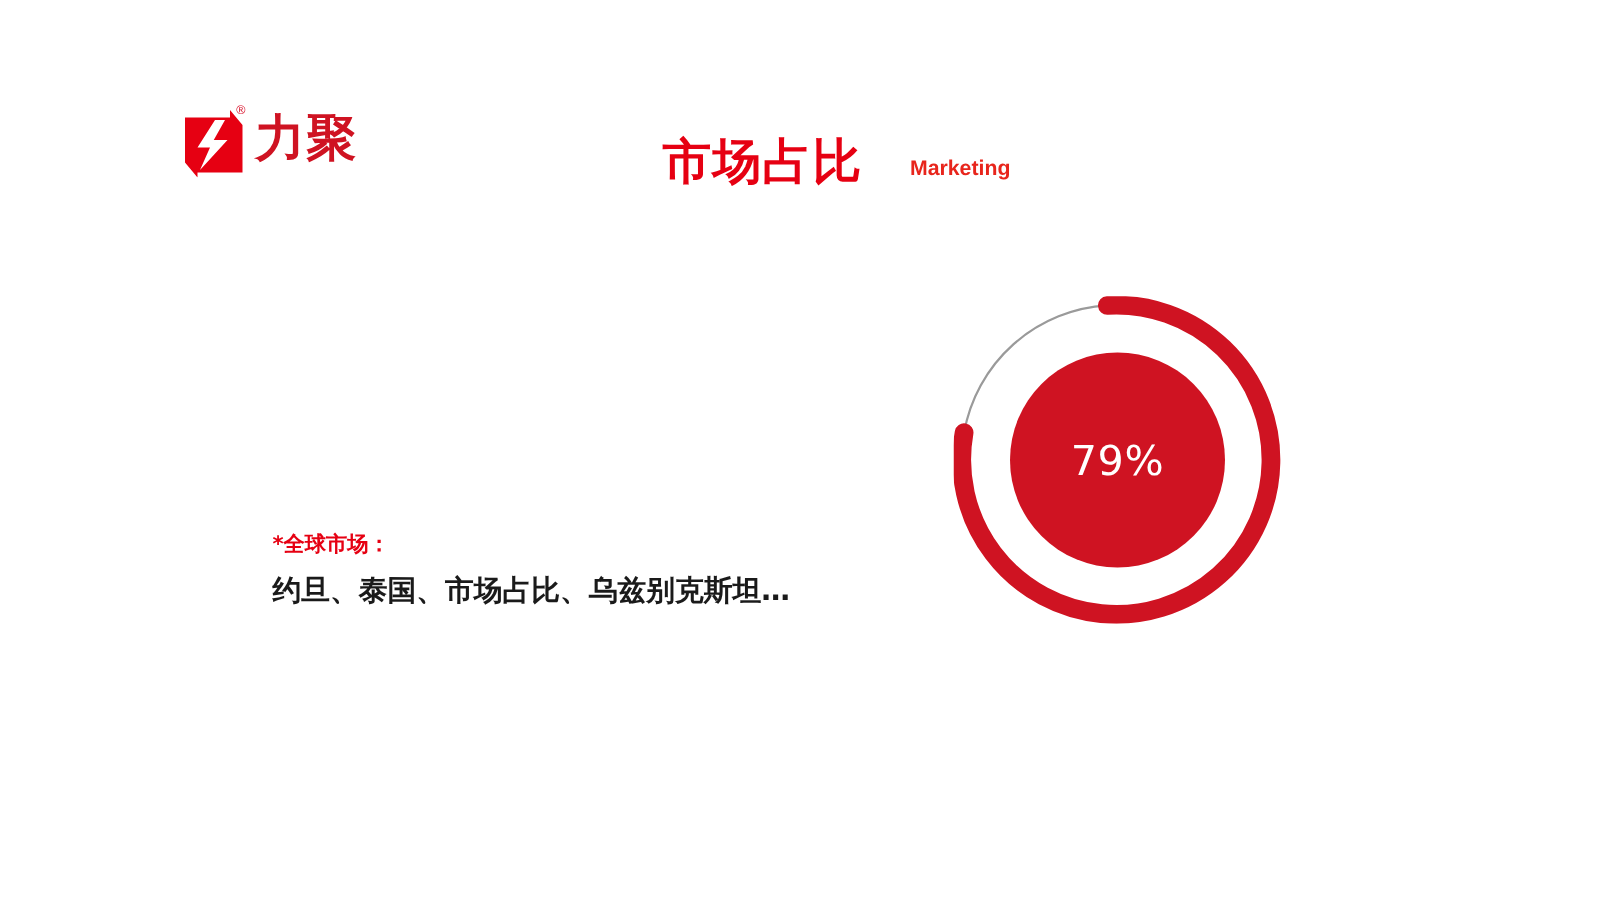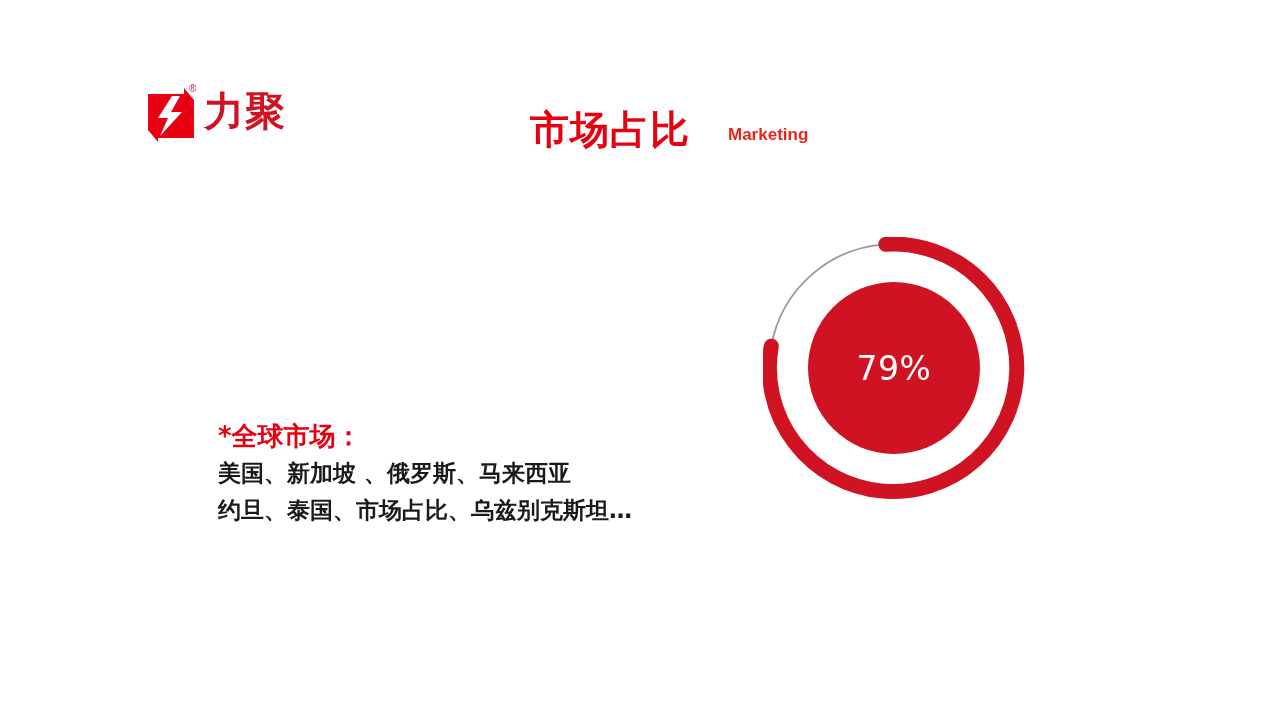--- a/index.html
+++ b/index.html
@@ -113,21 +113,21 @@
     color: #e60012;
   }
 
   .global-block {
     position: absolute;
     left: 218px;
     top: 418px;
     width: 540px;
   }
   .global-head {
-    font-size: 26px;
+    font-size: 17px;
     line-height: 37px;
     font-weight: bold;
     color: #e60012;
     font-family: "DejaVu Sans", "Liberation Sans", sans-serif;
     margin: 0;
   }
   .global-line {
     font-size: 23px;
     line-height: 37px;
     font-weight: bold;
@@ -183,21 +183,20 @@
   </div>
 
   <div class="title-row">
     <div class="title-main">市场占比</div>
     <div class="title-sub">Marketing</div>
   </div>
 
 
   <div class="global-block">
     <p class="global-head">*全球市场：</p>
-    <p class="global-line">美国、新加坡 、俄罗斯、马来西亚</p>
     <p class="global-line">约旦、泰国、市场占比、乌兹别克斯坦…</p>
   </div>
 
   <div class="chart-wrap">
     <svg width="262" height="262" viewBox="0 0 262 262" xmlns="http://www.w3.org/2000/svg">
 
       <path d="M 122.87 7.31 A 123.7 123.7 0 0 0 8.28 109.16" fill="none" stroke="#9a9a9a" stroke-width="1.8" stroke-linecap="round"></path>
 
       <path d="M 122.87 7.31 A 123.7 123.7 0 1 1 8.28 109.16" fill="none" stroke="#cf1322" stroke-width="15" stroke-linecap="round"></path>
 

